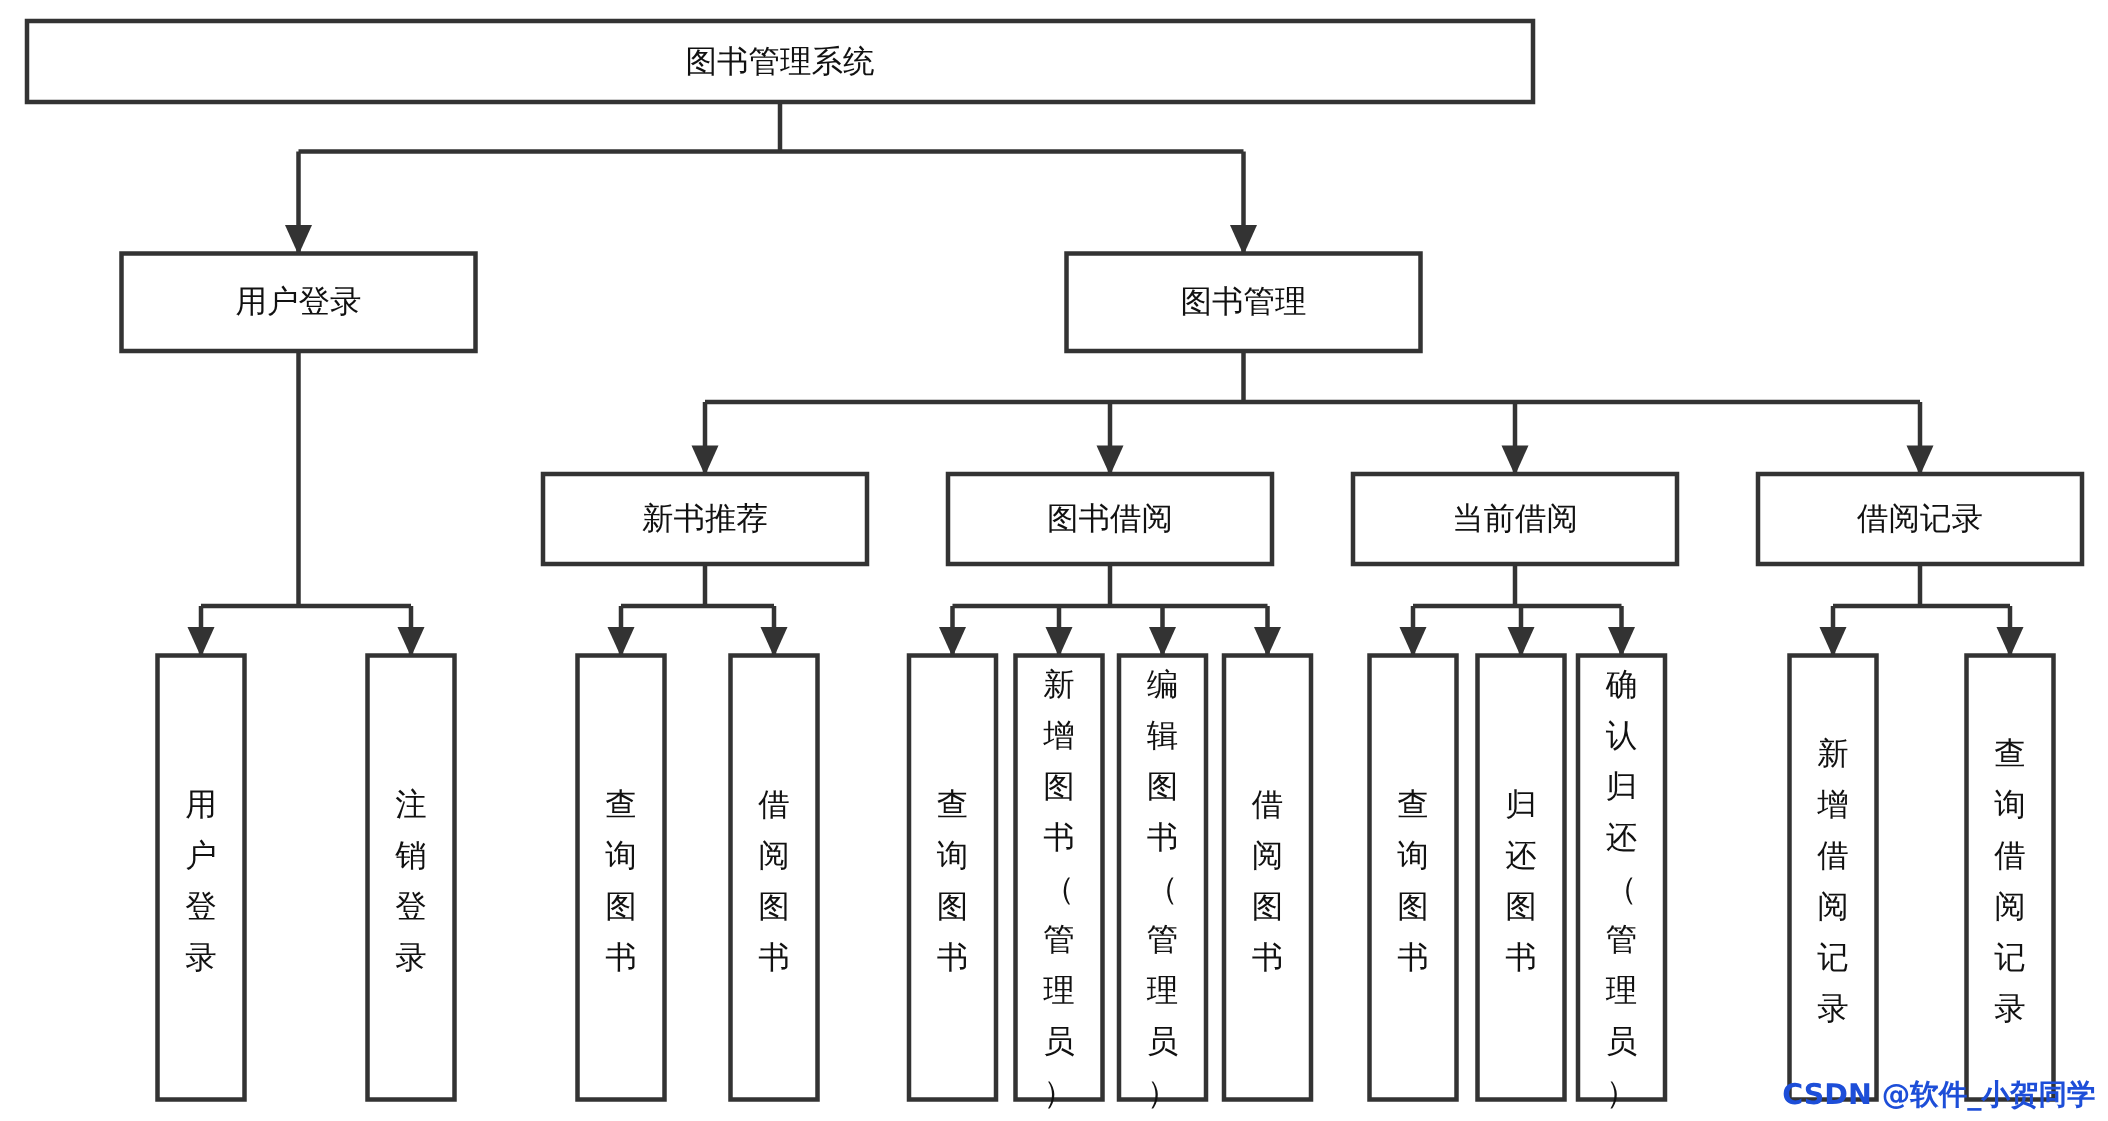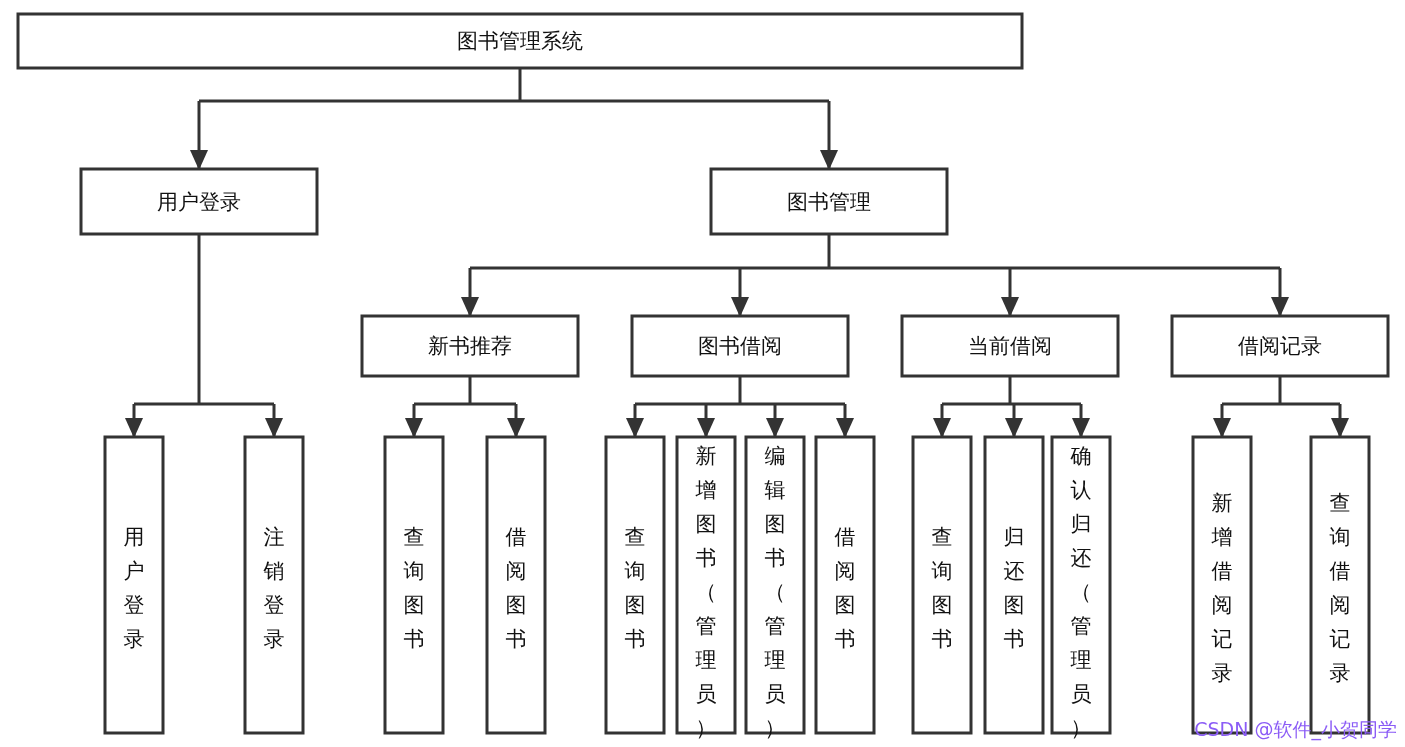--- a/index.html
+++ b/index.html
@@ -53,23 +53,24 @@
   .arrow-head {
     fill: #333333;
     stroke: none;
   }
   .watermark-text {
     position: absolute;
     right: 8px;
     bottom: 4px;
     font-family: "DejaVu Sans", "Liberation Sans", sans-serif;
     font-size: 19px;
-    color: #8b5cf6;
+    color: #1d4ed8;
     white-space: nowrap;
     user-select: none;
+    font-weight: bold;
   }
 </style>
 </head>
 <body>
 
 <div id="diagram-root">
 
   <svg class="diagram-canvas" id="diagram-svg" viewBox="0 0 1405 747" xmlns="http://www.w3.org/2000/svg">
       <g>
         <line x1="520" y1="68" x2="520" y2="101" class="connector"></line>

